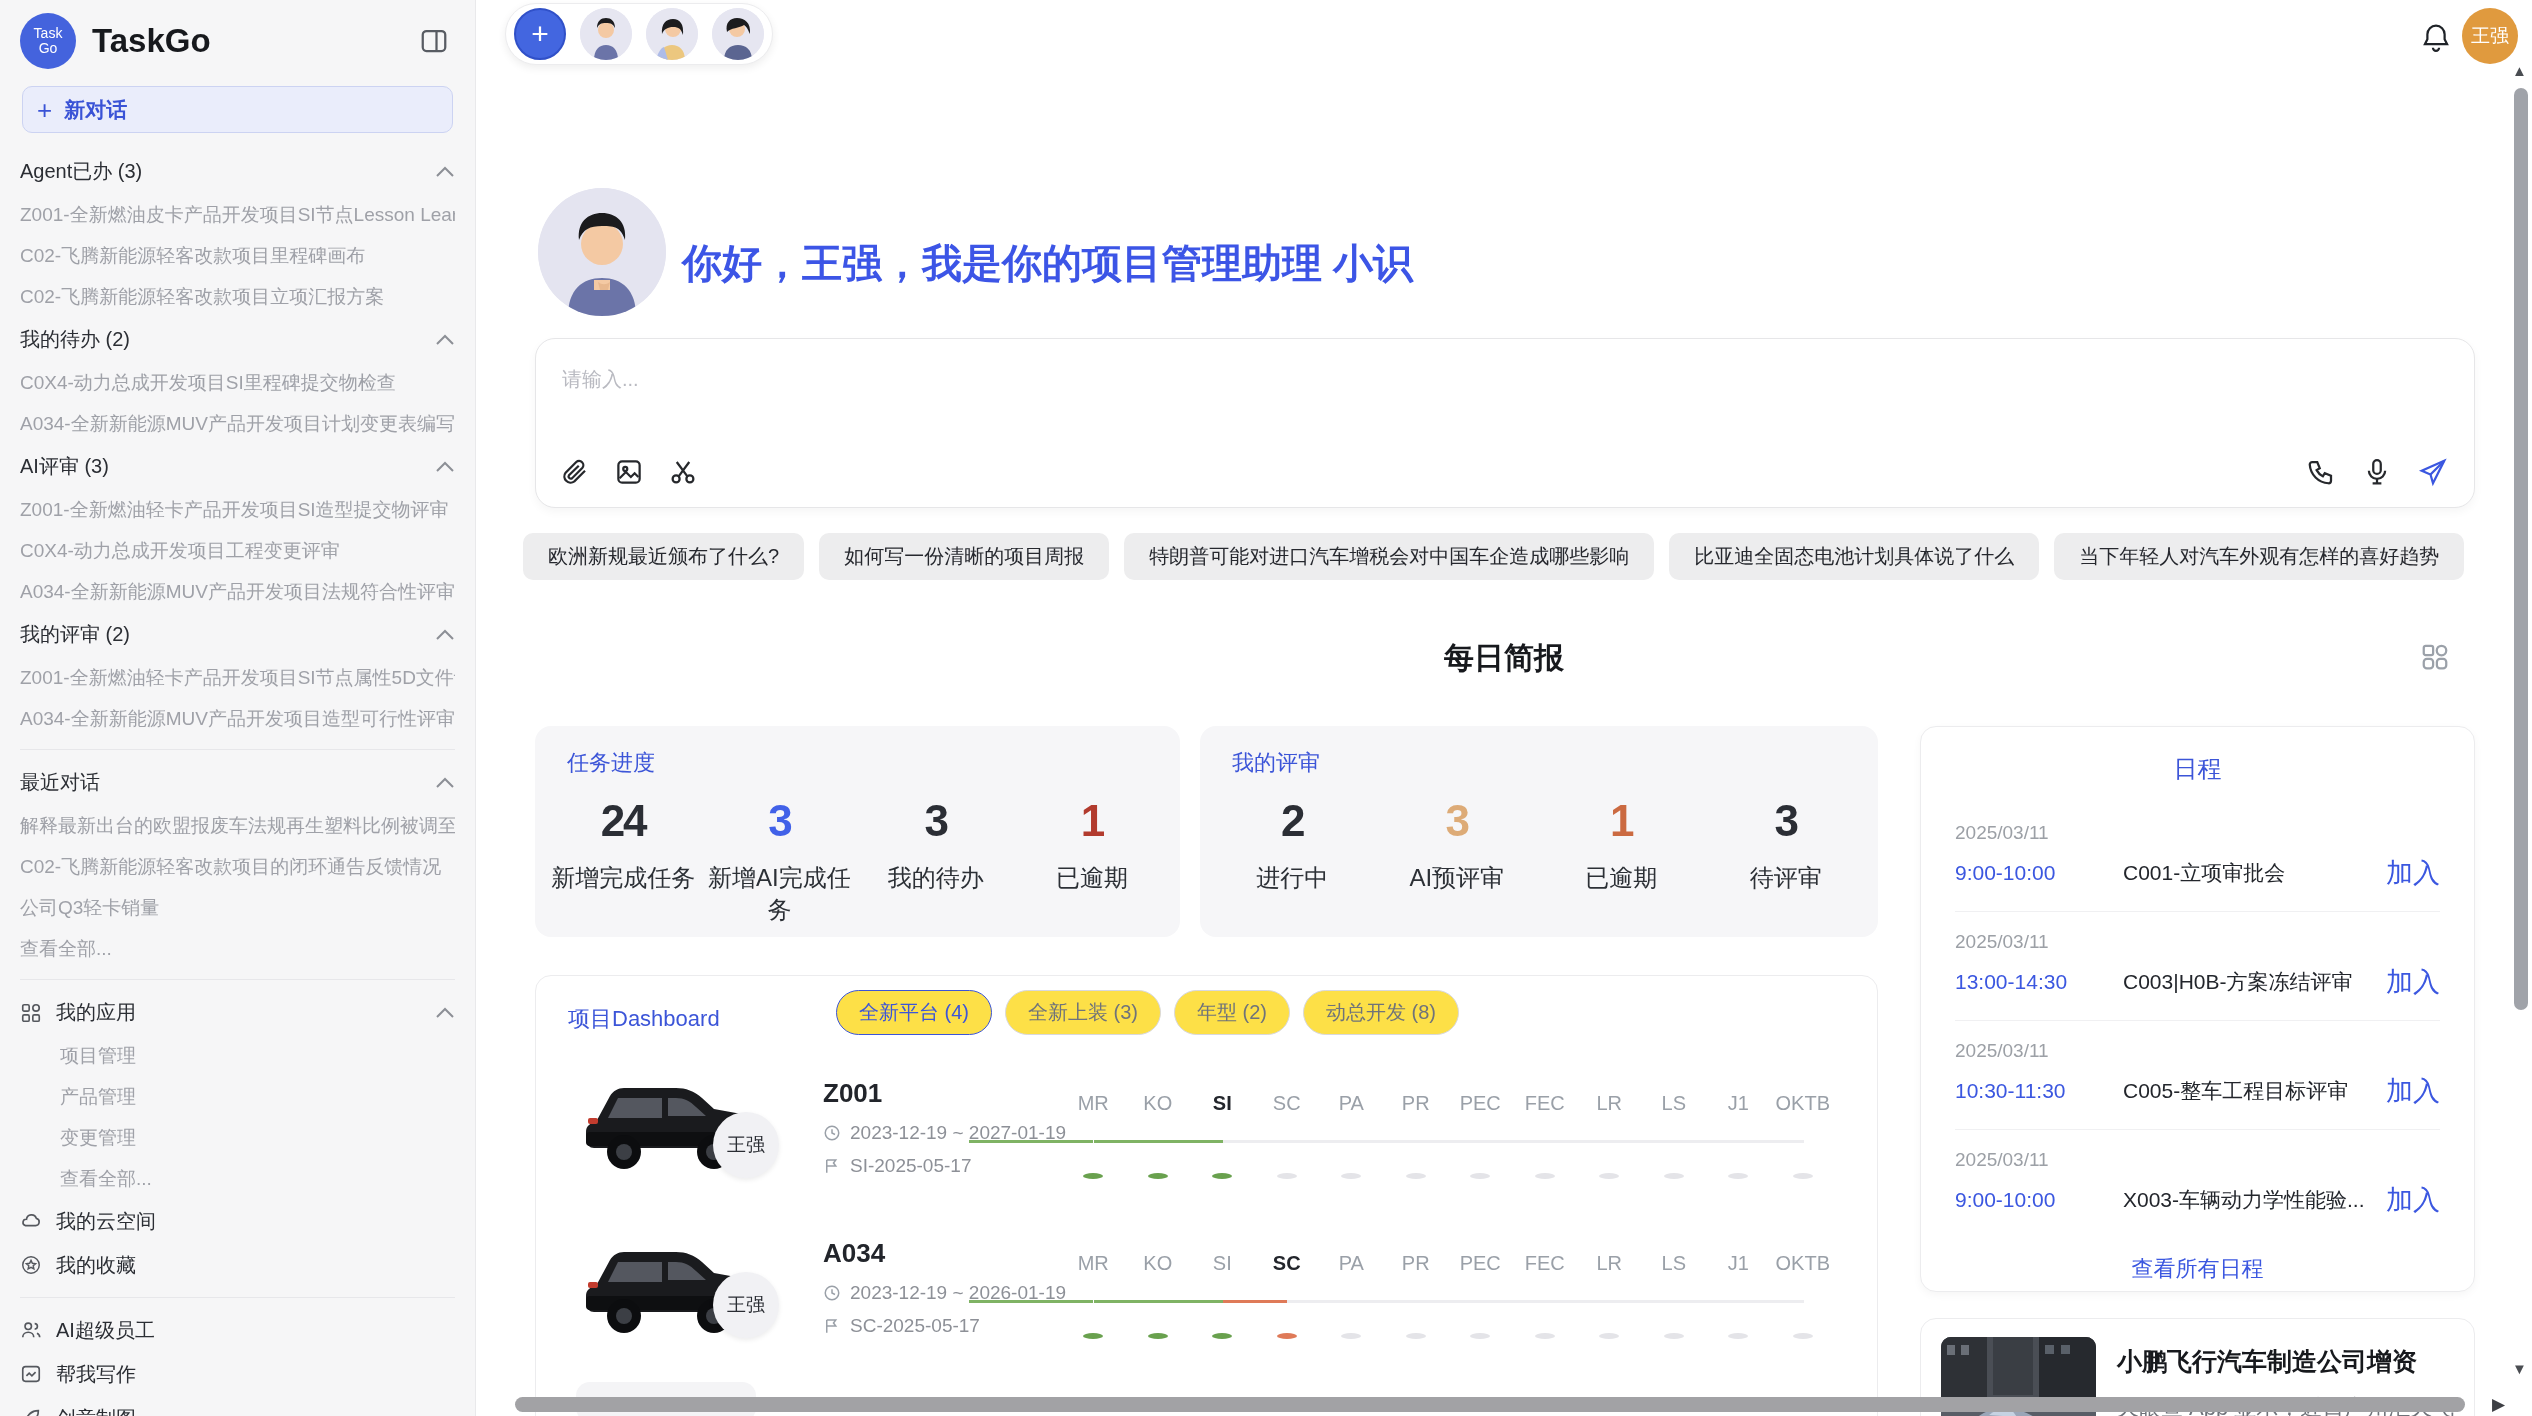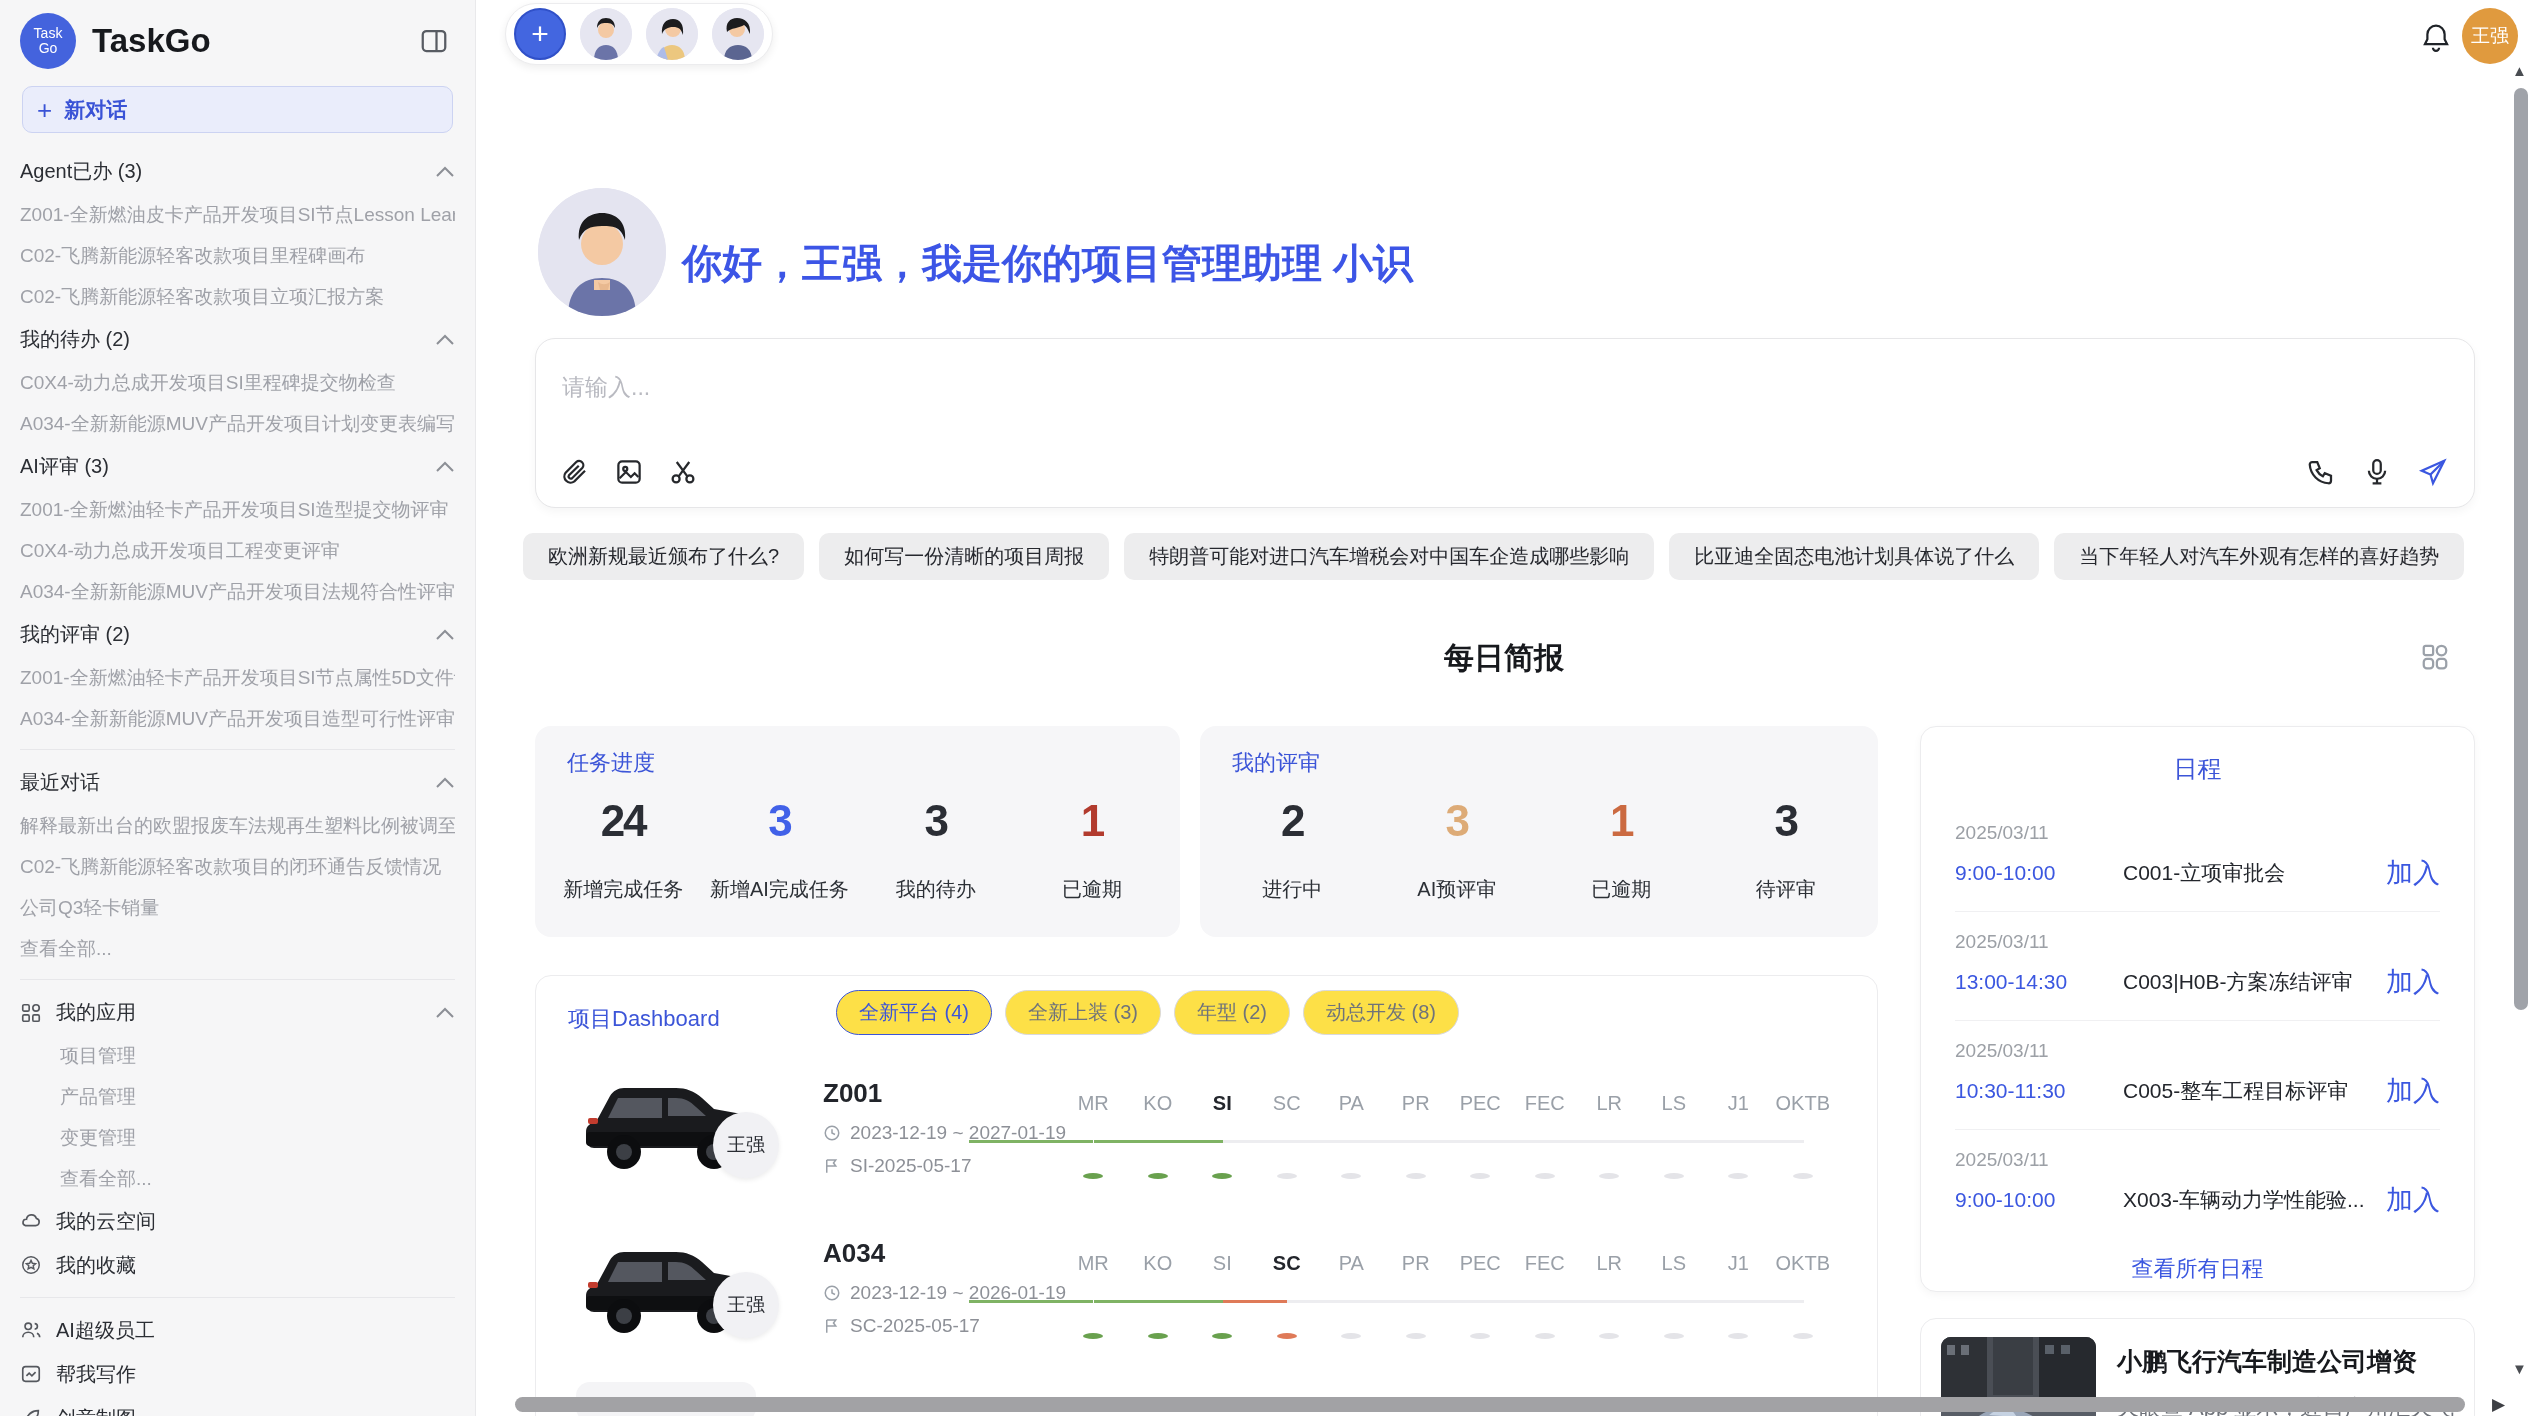--- a/index.html
+++ b/index.html
@@ -44,43 +44,43 @@
   .user-avatar { position:absolute; left:1986px; top:8px; width:56px; height:56px; border-radius:50%;
     background:#e09a3e; color:#fff; font-size:19px; display:flex; align-items:center;
     justify-content:center; cursor:pointer; }
 
   .hero-avatar { position:absolute; left:62px; top:188px; width:128px; height:128px; border-radius:50%;
     overflow:hidden; background:#e4e4f0; }
   .hero-text { position:absolute; left:206px; top:236px; font-size:40px; font-weight:700; color:#3c55e6; }
 
   .composer { position:absolute; left:59px; top:338px; width:1940px; height:170px; background:#fff;
     border:1px solid #e6e6e8; border-radius:20px; box-shadow:0 4px 10px rgba(0,0,0,.04); }
-  .composer-input { position:absolute; left:26px; top:28px; width:1500px; height:40px; border:none; outline:none;
-    font-size:23px; color:#23262c; font-family:inherit; background:transparent; }
+  .composer-input { position:absolute; left:26px; top:20px; width:1500px; height:40px; border:none; outline:none;
+    font-size:20px; color:#23262c; font-family:inherit; background:transparent; }
   .composer-input::placeholder { color:#b9bac1; }
   .comp-left-icons { position:absolute; left:24px; bottom:20px; display:flex; gap:24px; align-items:center; }
   .comp-right-icons { position:absolute; right:26px; bottom:20px; display:flex; gap:26px; align-items:center; }
   .cicon { width:30px; height:30px; cursor:pointer; display:inline-flex; }
 
   .chips { position:absolute; left:47px; top:533px; display:flex; gap:15px; }
   .chip { height:47px; border-radius:10px; background:#ededee; display:flex; align-items:center;
     padding:0 25px; font-size:20px; color:#26282e; white-space:nowrap; cursor:pointer; }
 
   .briefing-title { position:absolute; left:0; right:0; top:638px; text-align:center;
     font-size:30px; font-weight:700; color:#17191d; }
   .briefing-grid-icon { position:absolute; left:1944px; top:642px; width:30px; height:30px; cursor:pointer; }
 
   .stat-card { position:absolute; top:726px; height:211px; background:#f6f6f8; border-radius:16px; }
   .stat-card.tasks { left:59px; width:645px; }
   .stat-card.reviews { left:724px; width:678px; }
   .stat-card-title { position:absolute; left:32px; top:22px; font-size:22px; color:#3c55d8; font-weight:500; }
   .stat-row { position:absolute; left:10px; right:10px; top:62px; display:flex; }
   .stat { flex:1; text-align:center; }
   .stat-num { font-size:44px; font-weight:600; letter-spacing:-2px; line-height:66px; }
-  .stat-label { margin-top:22px; font-size:20px; color:#2c3036; }
+  .stat-label { margin-top:8px; font-size:24px; color:#2c3036; }
 
   
   .dash-card { position:absolute; left:59px; top:975px; width:1343px; height:520px; background:#fff;
     border:1px solid #ececee; border-radius:16px; }
   .dash-title { position:absolute; left:32px; top:28px; font-size:22px; color:#3c55d8; font-weight:500; }
   .dash-tabs { position:absolute; left:300px; top:14px; display:flex; gap:13px; }
   .dtab { height:45px; border-radius:23px; border:1.5px solid #d8d8dd; color:#6f737a; background:#fde047;
     font-size:20px; display:flex; align-items:center; padding:0 22px; cursor:pointer; white-space:nowrap; }
   .dtab.active { border-color:#3c55d8; color:#3c55d8; }
   .truck { position:absolute; left:40px; width:180px; height:118px; }

